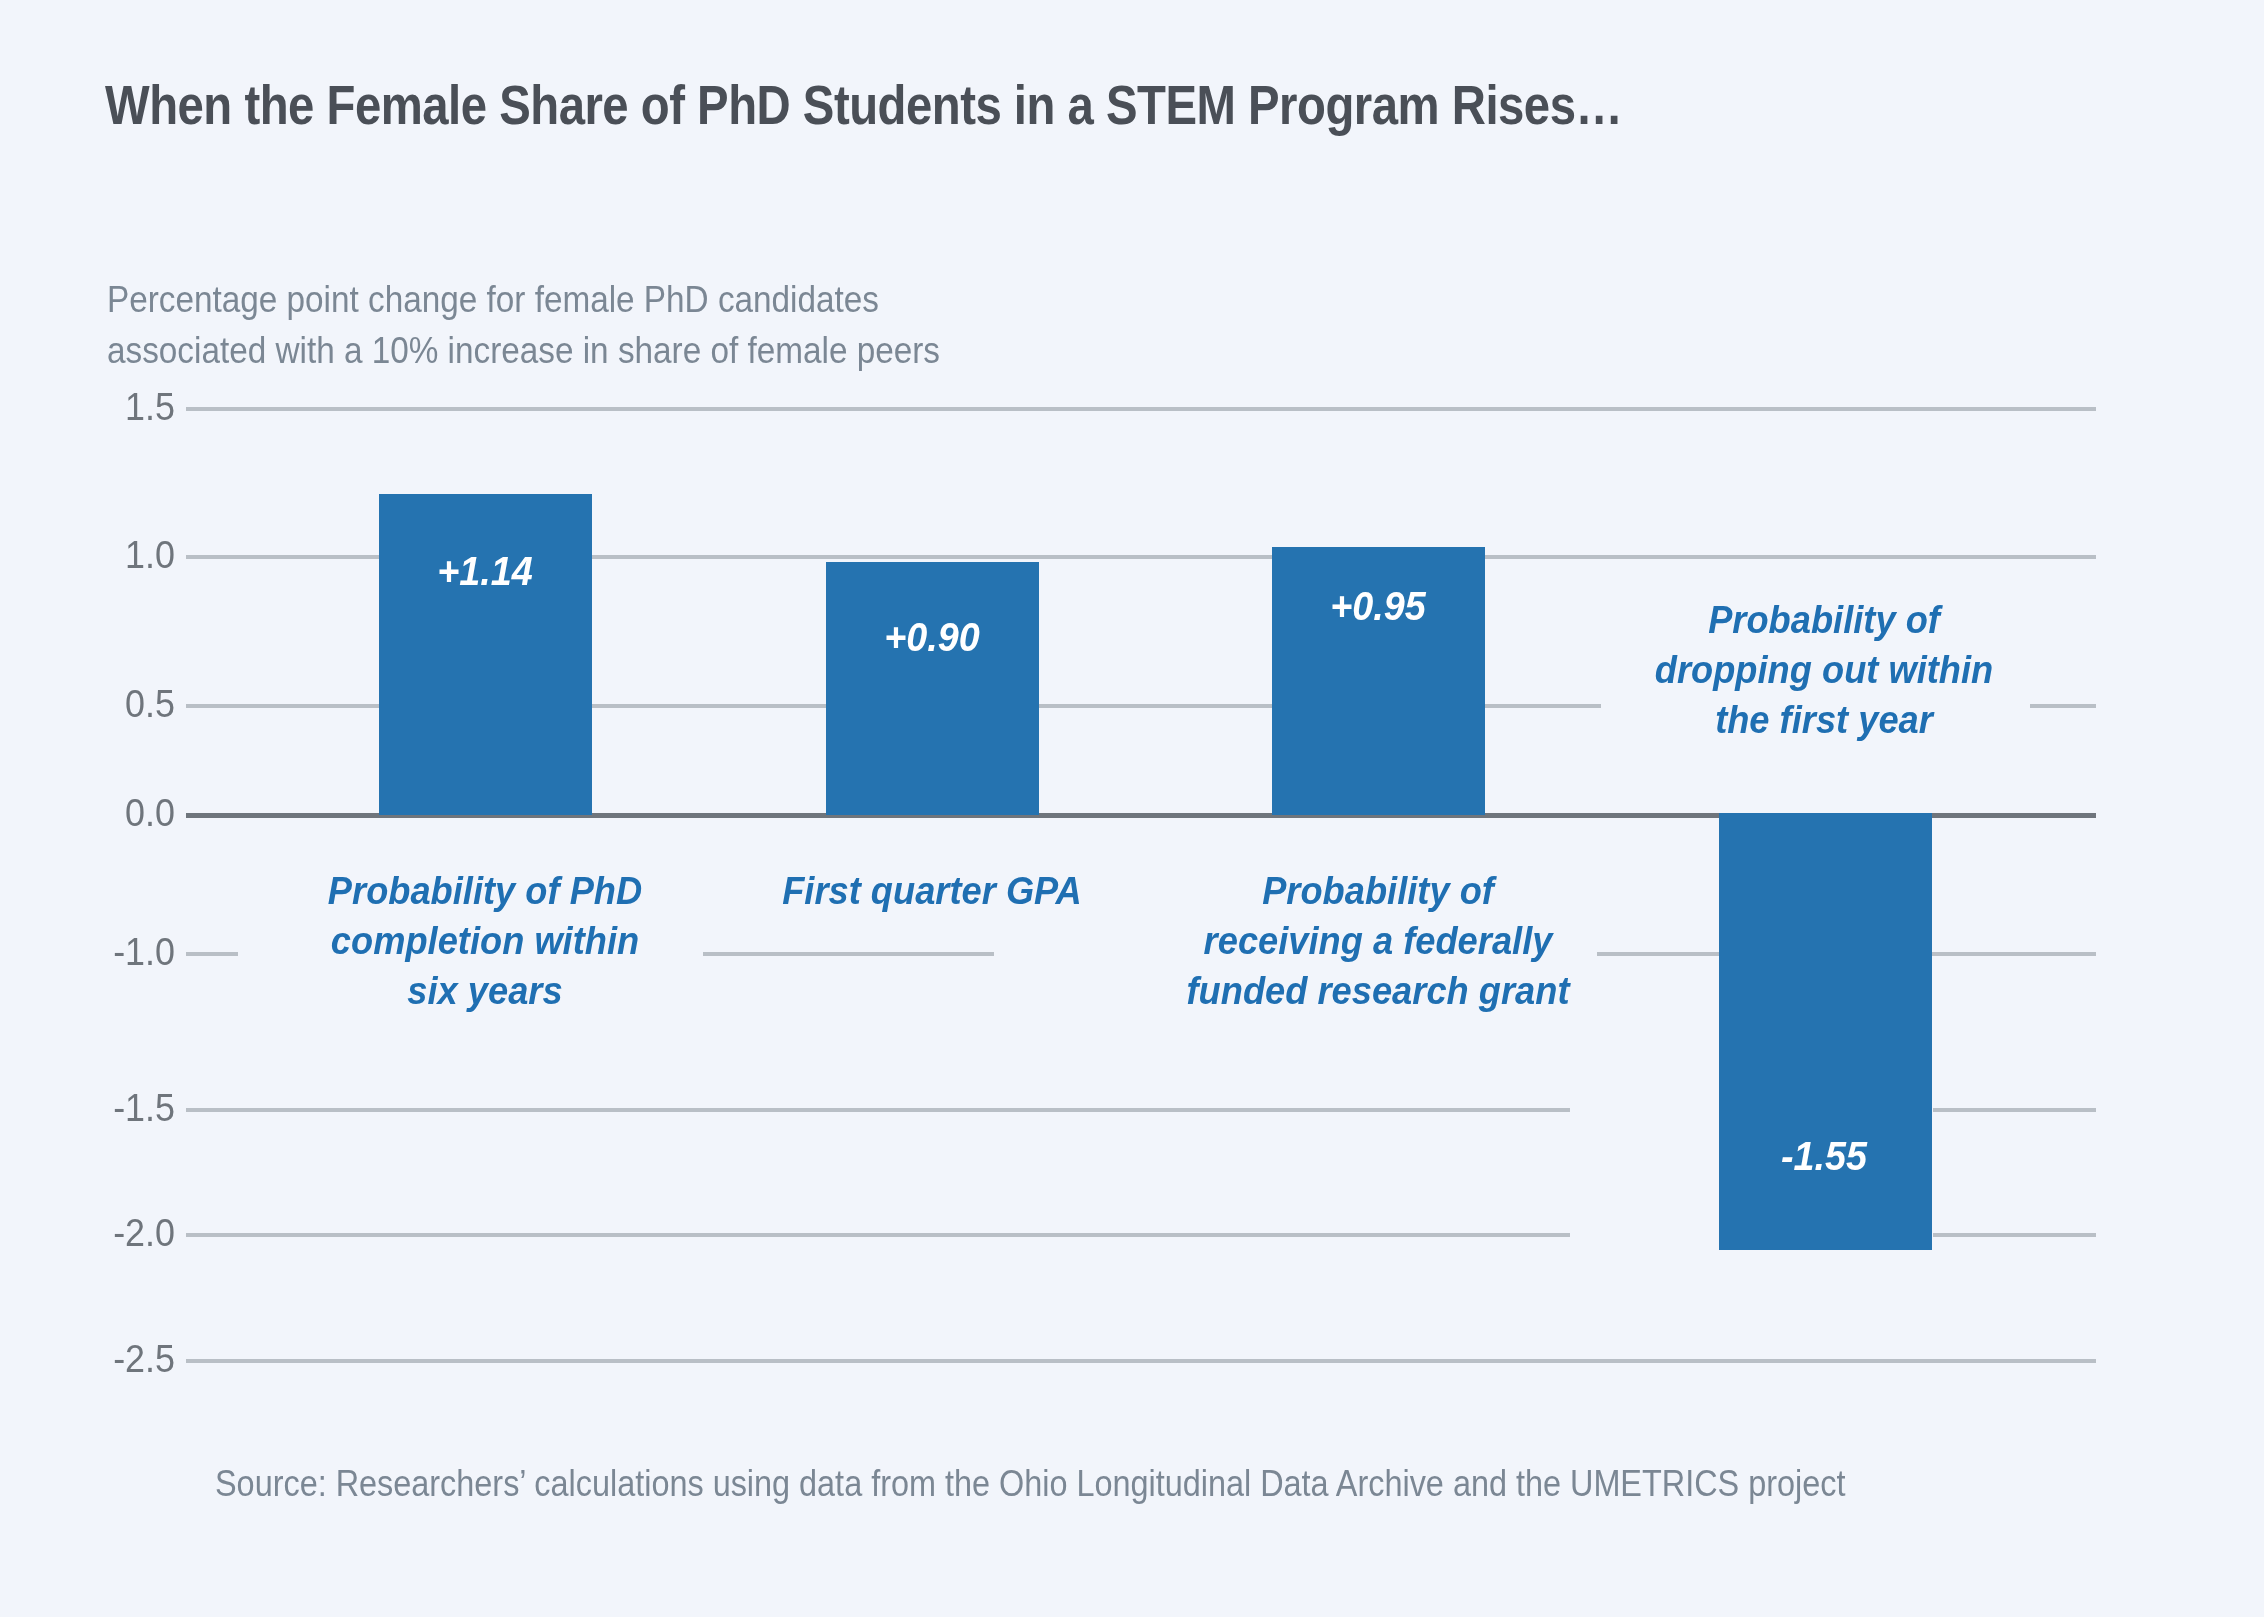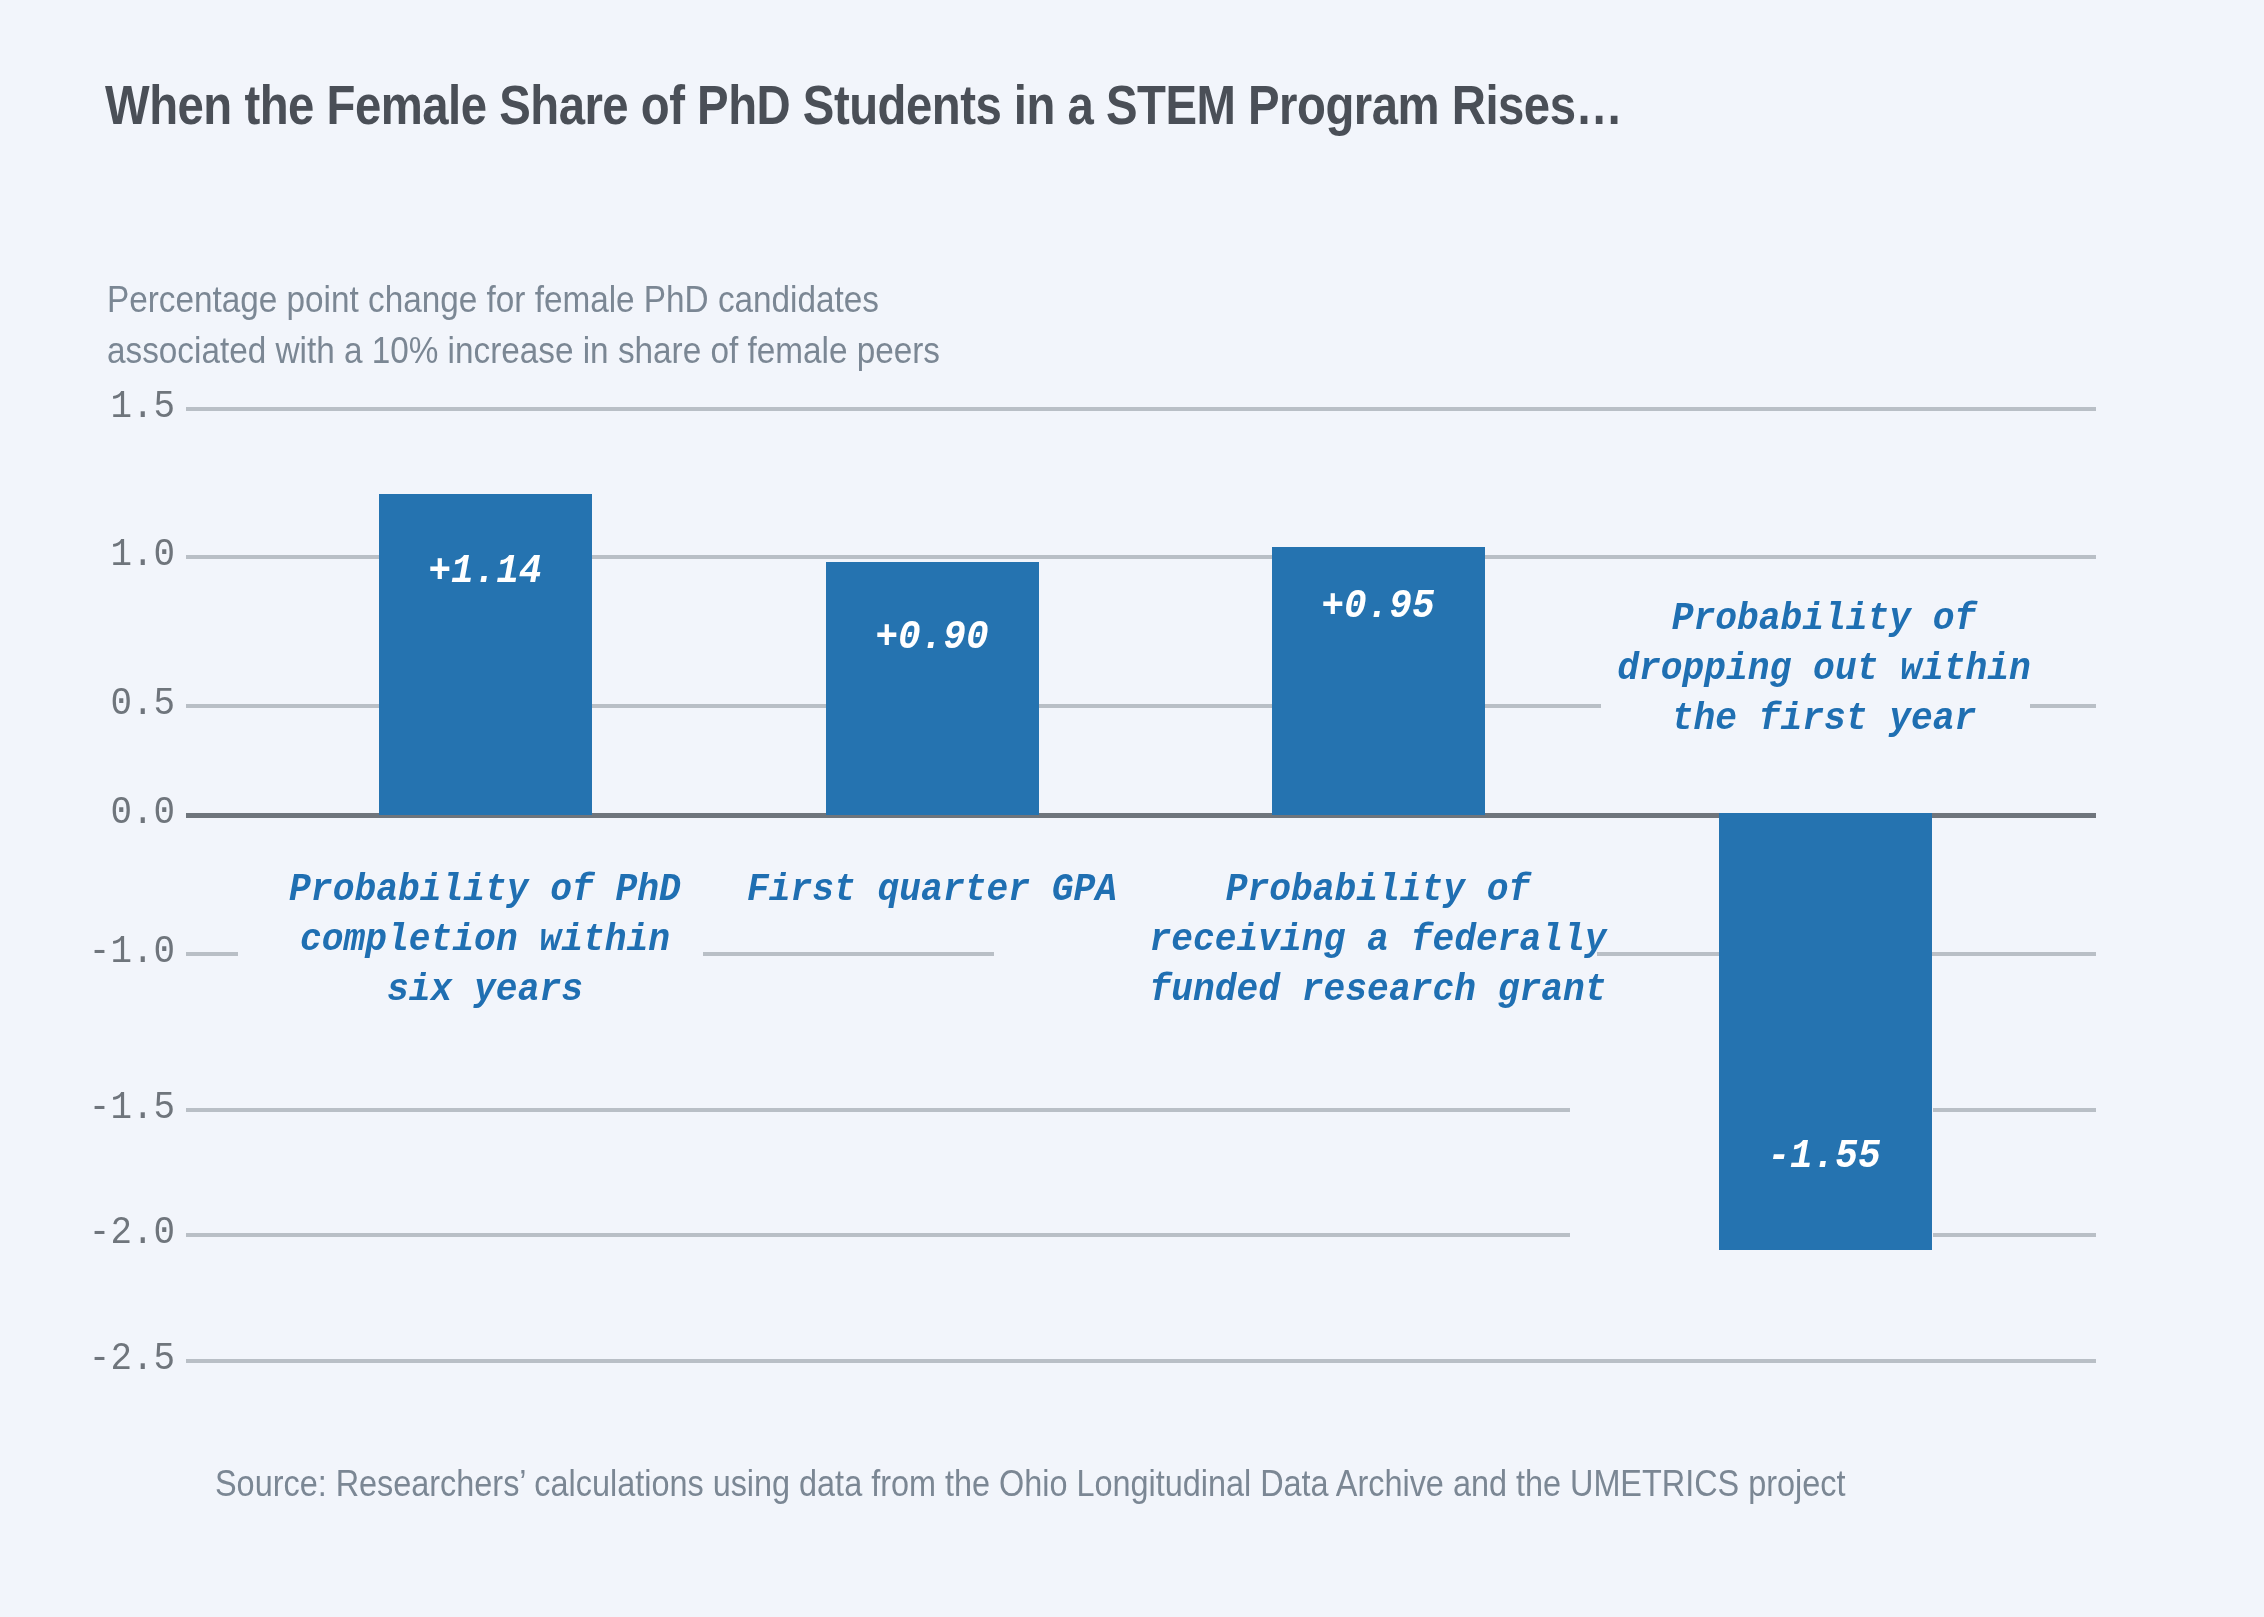--- a/index.html
+++ b/index.html
@@ -51,21 +51,20 @@
   }
   #chart-subtitle .sub-line { display: block; white-space: nowrap; }
 
   
   #plot {
     position: absolute;
     left: 0px;
     top: 0px;
     width: 2265px;
     height: 1618px;
-    font-family: Liberation Mono, monospace;
   }
 
   .gridline {
     position: absolute;
     height: 3.9px;
     background: #b9bfc6;
   }
   .gridline.zero {
     background: #6f757c;
     height: 4.9px;

